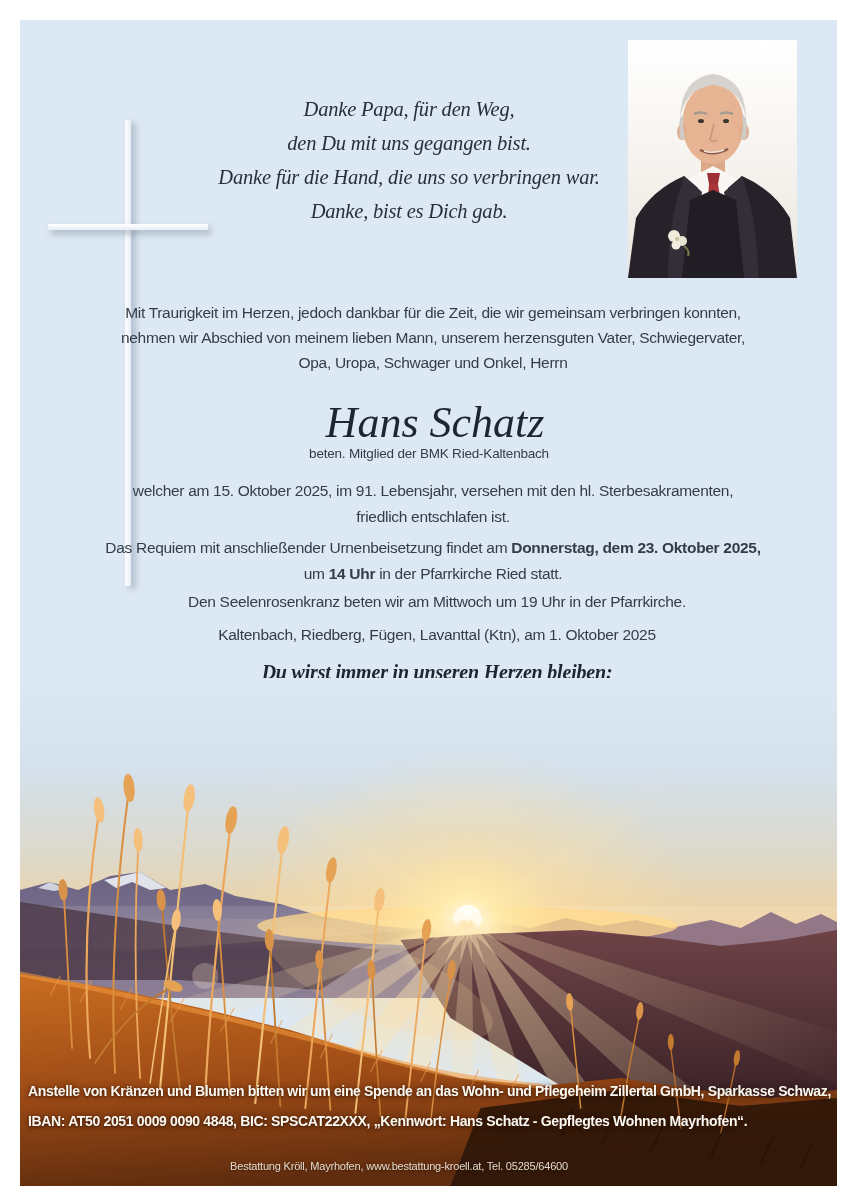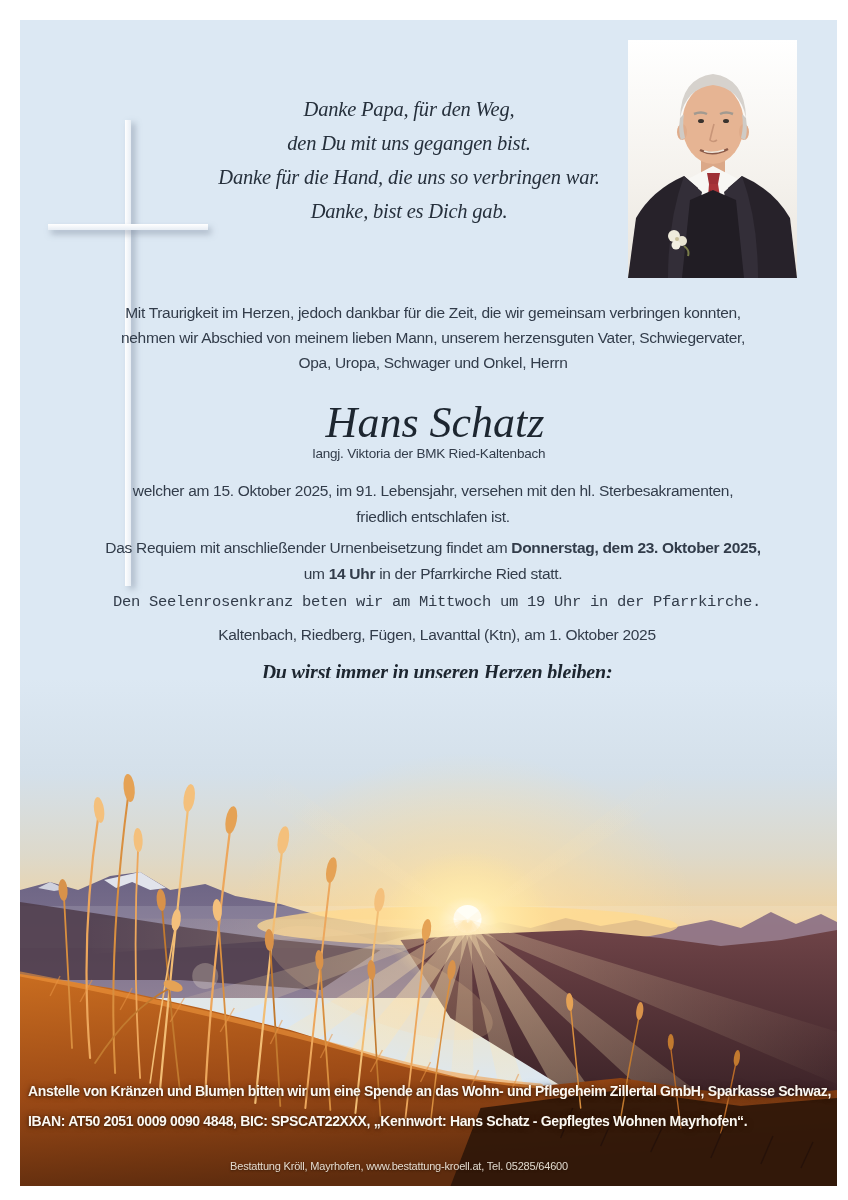--- a/index.html
+++ b/index.html
@@ -24,21 +24,21 @@
   .poem{top:72px;font-family:"Liberation Serif","DejaVu Serif",serif;font-style:italic;
         font-size:20.5px;line-height:34px;color:#26303c;letter-spacing:-0.2px;}
   .sans{font-size:15.5px;letter-spacing:-0.3px;color:#323c4a;}
   .intro{top:280px;line-height:25px;}
   .name{top:366px;font-family:"Liberation Serif","DejaVu Serif",serif;font-style:italic;
         font-weight:400;font-size:44px;line-height:62px;color:#1d2630;margin:6px;}
   .membership{top:426px;font-size:13.5px;letter-spacing:-0.2px;color:#323c4a;}
   .passing{top:458px;line-height:26px;}
   .requiem{top:515px;line-height:26px;}
   .requiem b{font-weight:bold;}
-  .rosary{top:573px;font-family:Liberation Mono, monospace;}
+  .rosary{top:573px;}
   .dateline{top:606px;}
   .farewell{top:641px;font-family:"Liberation Serif","DejaVu Serif",serif;font-style:italic;
             font-weight:bold;font-size:20px;color:#1d2630;letter-spacing:-0.2px;}
   .family{top:675px;line-height:20.5px;}
   .line{white-space:nowrap;margin-left:8px;}
 
   
   .photo{position:absolute;left:0;bottom:0;width:662px;height:508px;}
   .photo svg{display:block;}
   .donation{position:absolute;top:398px;left:0;width:100%;text-align:center;
@@ -118,21 +118,21 @@
       <div class="line">Danke, bist es Dich gab.</div>
     </div>
 
     <div class="center-main sans intro">
       <div class="line">Mit Traurigkeit im Herzen, jedoch dankbar für die Zeit, die wir gemeinsam verbringen konnten,</div>
       <div class="line">nehmen wir Abschied von meinem lieben Mann, unserem herzensguten Vater, Schwiegervater,</div>
       <div class="line">Opa, Uropa, Schwager und Onkel, Herrn</div>
     </div>
 
     <h1 class="center-main name">Hans Schatz</h1>
-    <div class="center-main membership">langj. Viktoria der BMK Ried-Kaltenbach</div>
+    <div class="center-main membership">beten. Mitglied der BMK Ried-Kaltenbach</div>
 
     <div class="center-main sans passing">
       <div class="line">welcher am 15. Oktober 2025, im 91. Lebensjahr, versehen mit den hl. Sterbesakramenten,</div>
       <div class="line">friedlich entschlafen ist.</div>
     </div>
 
     <div class="center-main sans requiem">
       <div class="line"><span>Das Requiem mit anschließender Urnenbeisetzung findet am </span><b>Donnerstag, dem 23. Oktober 2025,</b></div>
       <div class="line"><span>um </span><b>14 Uhr</b><span> in der Pfarrkirche Ried statt.</span></div>
     </div>

